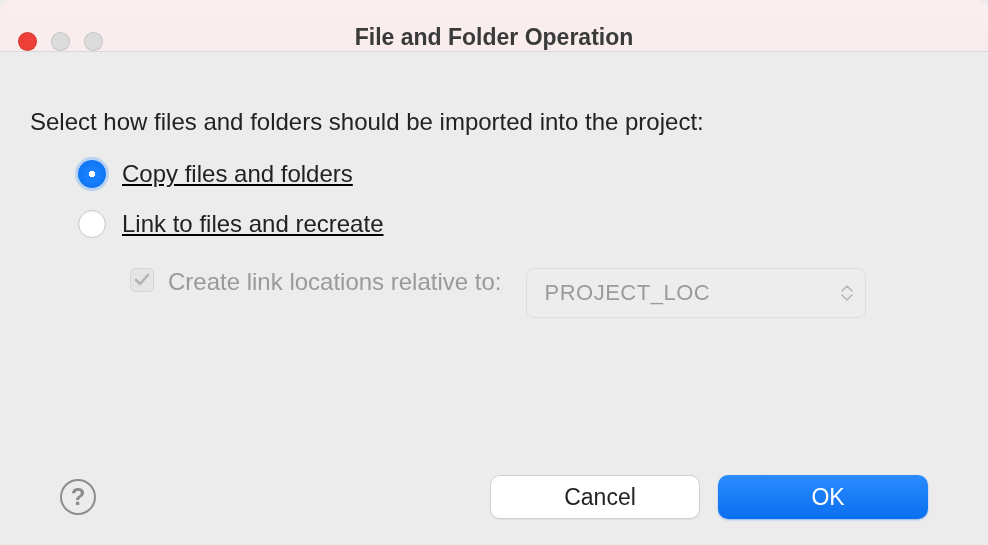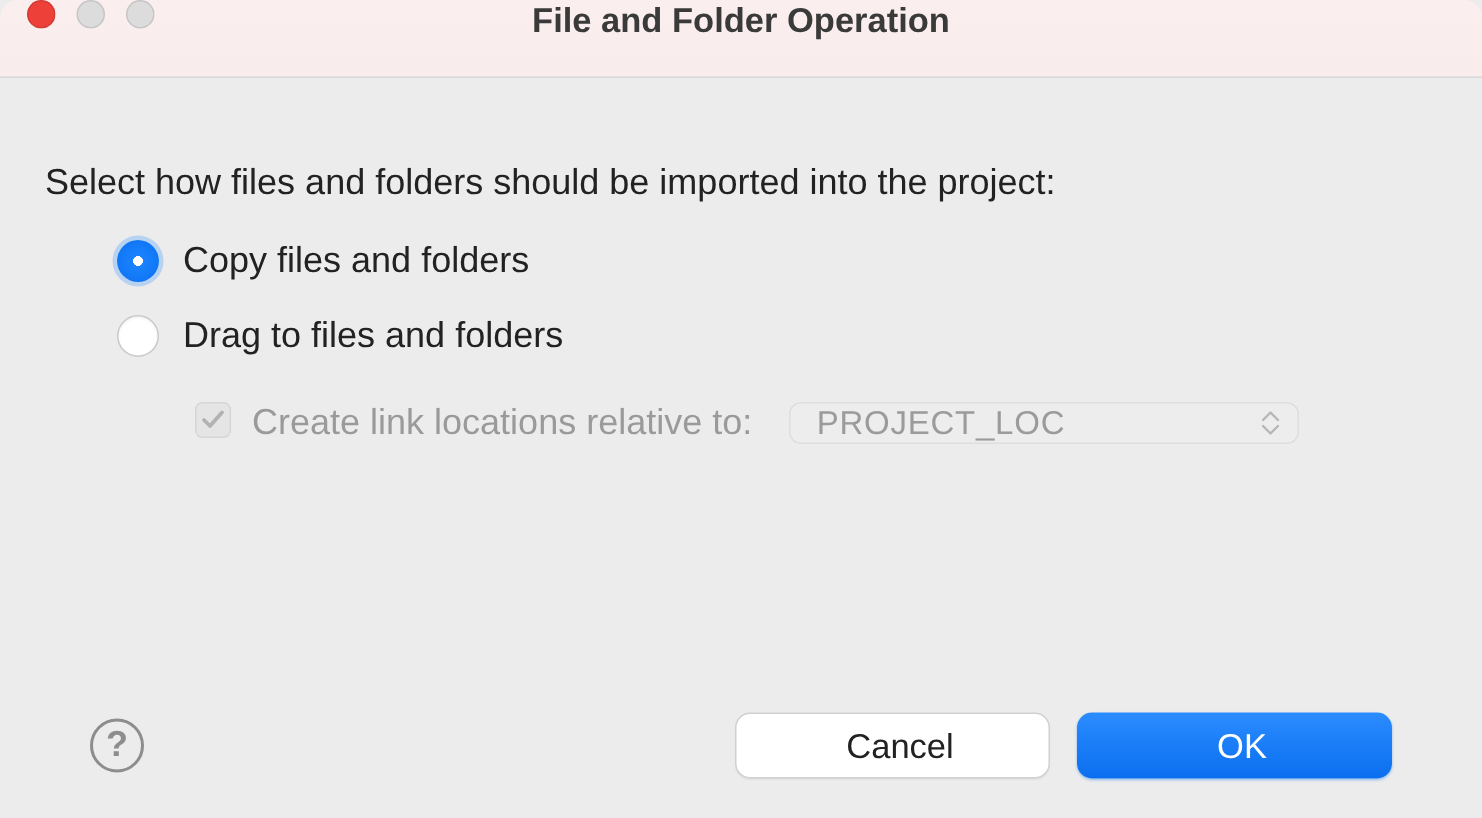--- a/index.html
+++ b/index.html
@@ -20,21 +20,21 @@
       background: #ececec;
       border-radius: 12px;
       overflow: hidden;
       display: flex;
       flex-direction: column;
     }
     .titlebar {
       height: 52px;
       background: linear-gradient(to bottom, #fbeeee, #f8ecec);
       display: flex;
-      align-items: flex-start;
+      align-items: flex-end;
       padding: 0 18px;
       border-bottom: 1px solid #d8d8d8;
       position: relative;
     }
     .traffic {
       display: flex;
       gap: 14px;
       align-items: center;
     }
     .tl-btn {
@@ -67,20 +67,21 @@
       margin-top: 16px;
     }
     .radio-group {
       margin-left: 48px;
     }
     .radio-row {
       display: flex;
       align-items: center;
       gap: 16px;
       margin-bottom: 22px;
+      text-decoration: underline;
     }
     .radio {
       width: 28px;
       height: 28px;
       border-radius: 50%;
       background: #fff;
       border: 1px solid #c9c9c9;
       display: flex;
       align-items: center;
       justify-content: center;
@@ -117,21 +118,21 @@
     .checkbox.disabled svg {
       opacity: 0.35;
     }
     .check-label {
       font-size: 24px;
       color: #9a9a9a;
     }
     .select {
       flex: 0 0 auto;
       width: 340px;
-      height: 28px;
+      height: 50px;
       background: #ededed;
       border: 1px solid #dedede;
       border-radius: 8px;
       display: flex;
       align-items: center;
       justify-content: space-between;
       padding: 0 12px 0 18px;
       margin-left: 10px;
     }
     .select-value {
@@ -211,21 +212,21 @@
   <div class="content">
     <div class="prompt">Select how files and folders should be imported into the project:</div>
 
     <div class="radio-group">
       <div class="radio-row">
         <div class="radio selected"></div>
         <div class="radio-label">Copy files and folders</div>
       </div>
       <div class="radio-row">
         <div class="radio"></div>
-        <div class="radio-label">Drag to files and folders</div>
+        <div class="radio-label">Link to files and recreate</div>
       </div>
     </div>
 
     <div class="relative-row">
       <div class="checkbox disabled">
         <svg width="16" height="16" viewBox="0 0 16 16">
           <path d="M2 8 L6 12 L14 3" stroke="#555" stroke-width="2.5" fill="none" stroke-linecap="round" stroke-linejoin="round"></path>
         </svg>
       </div>
       <div class="check-label">Create link locations relative to:</div>

